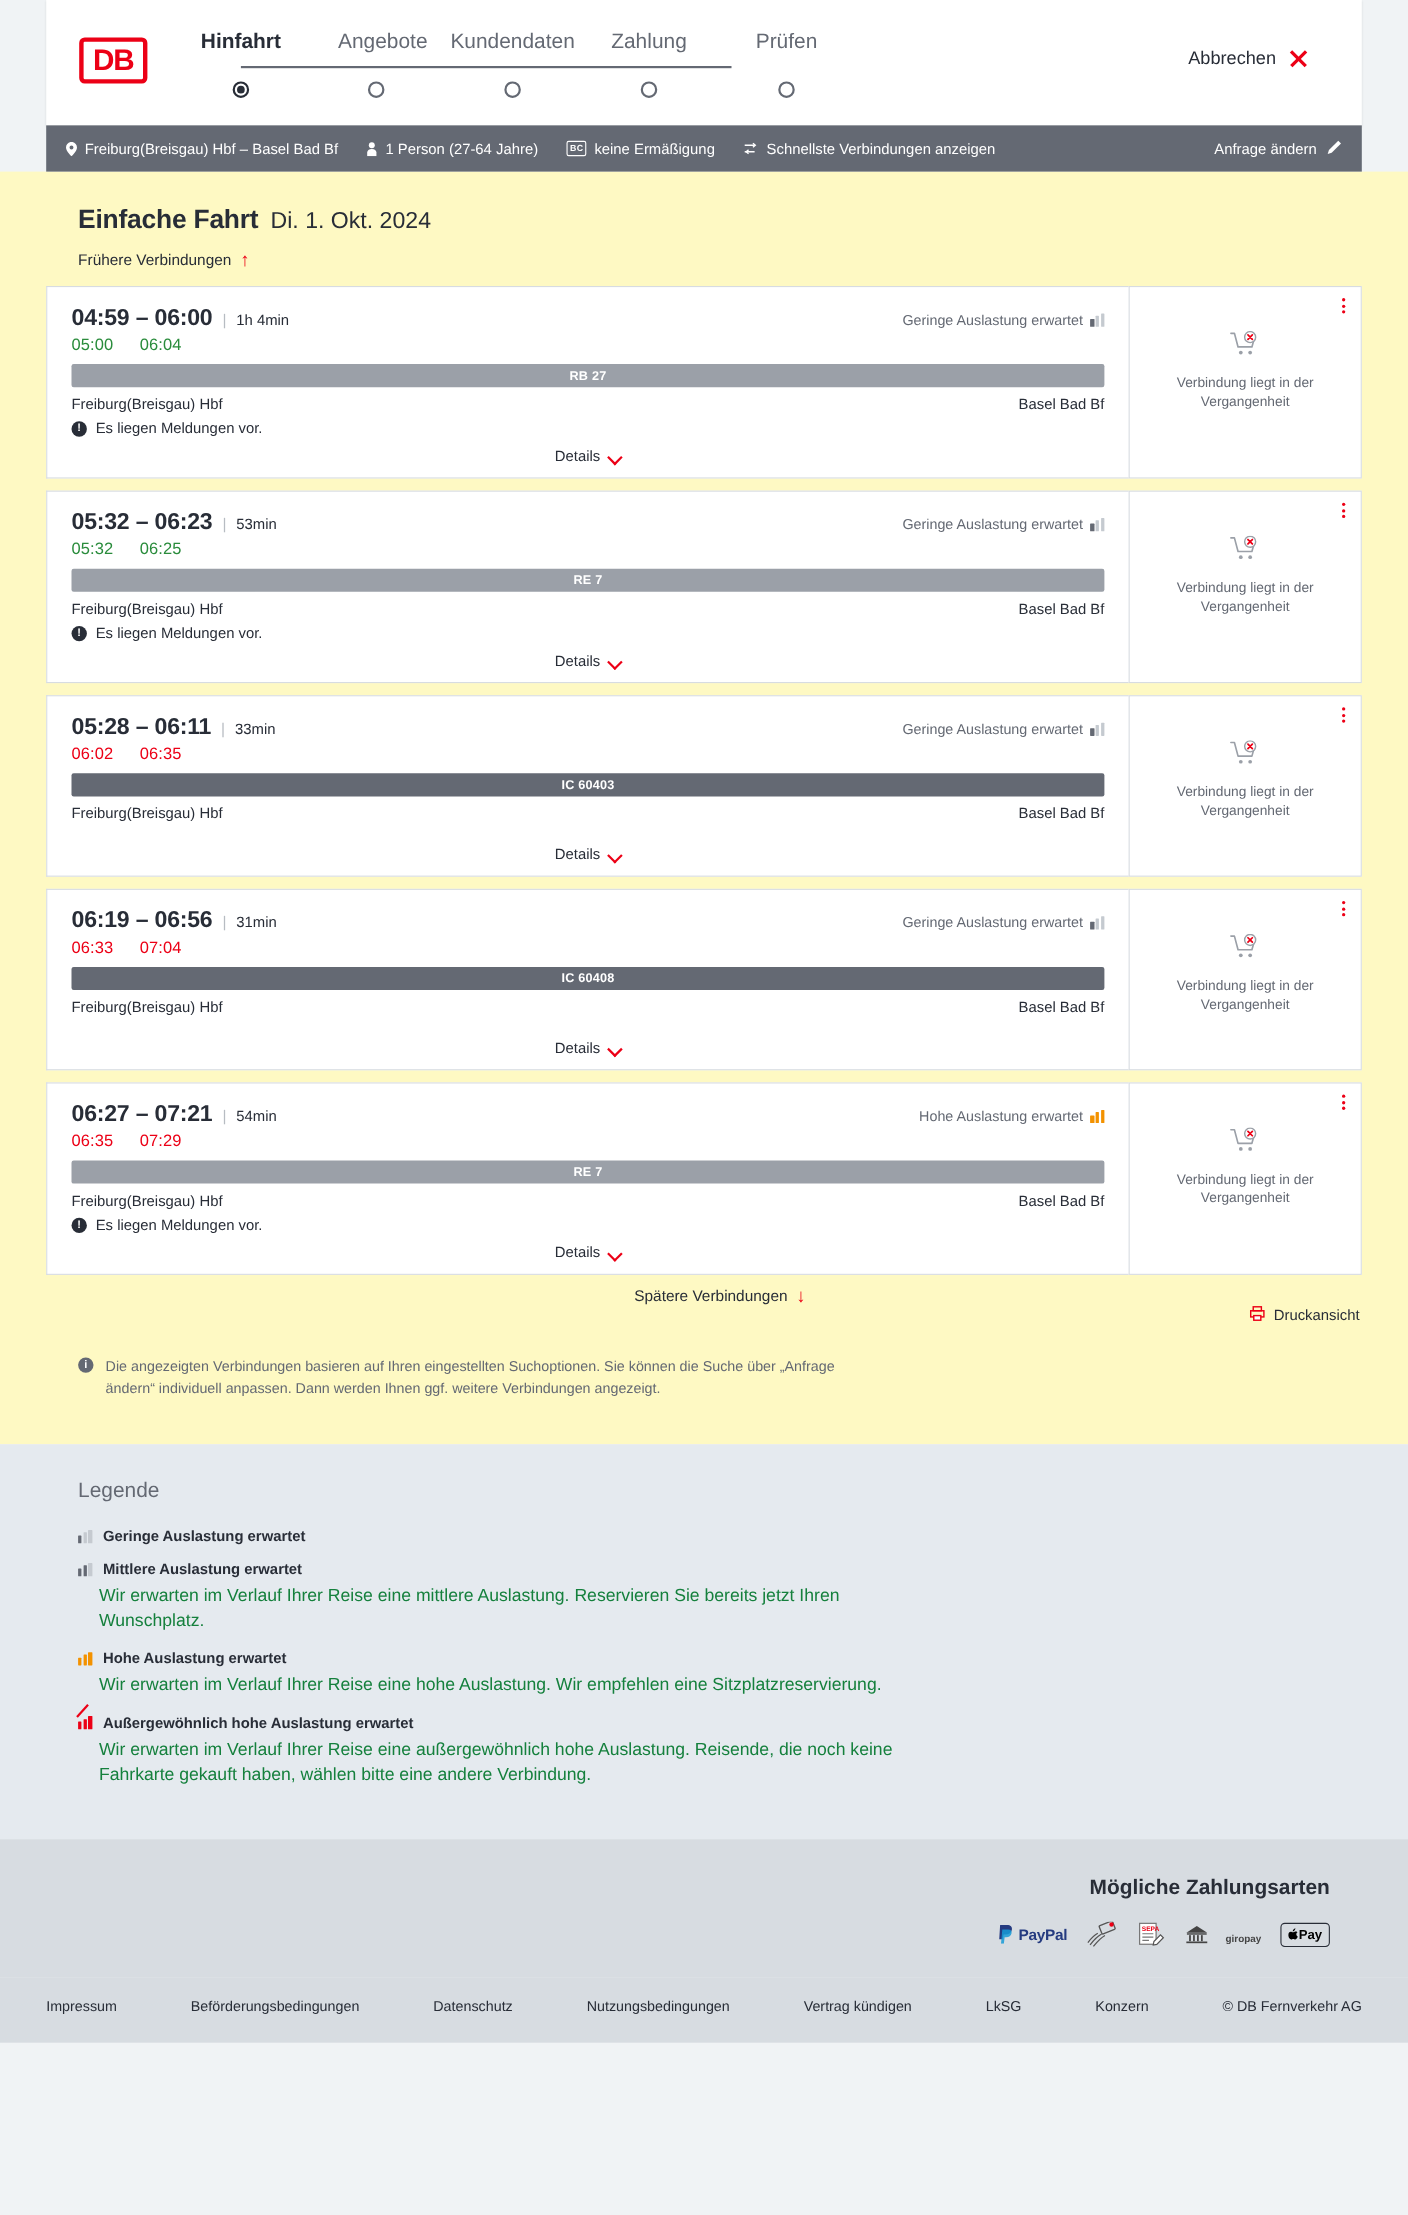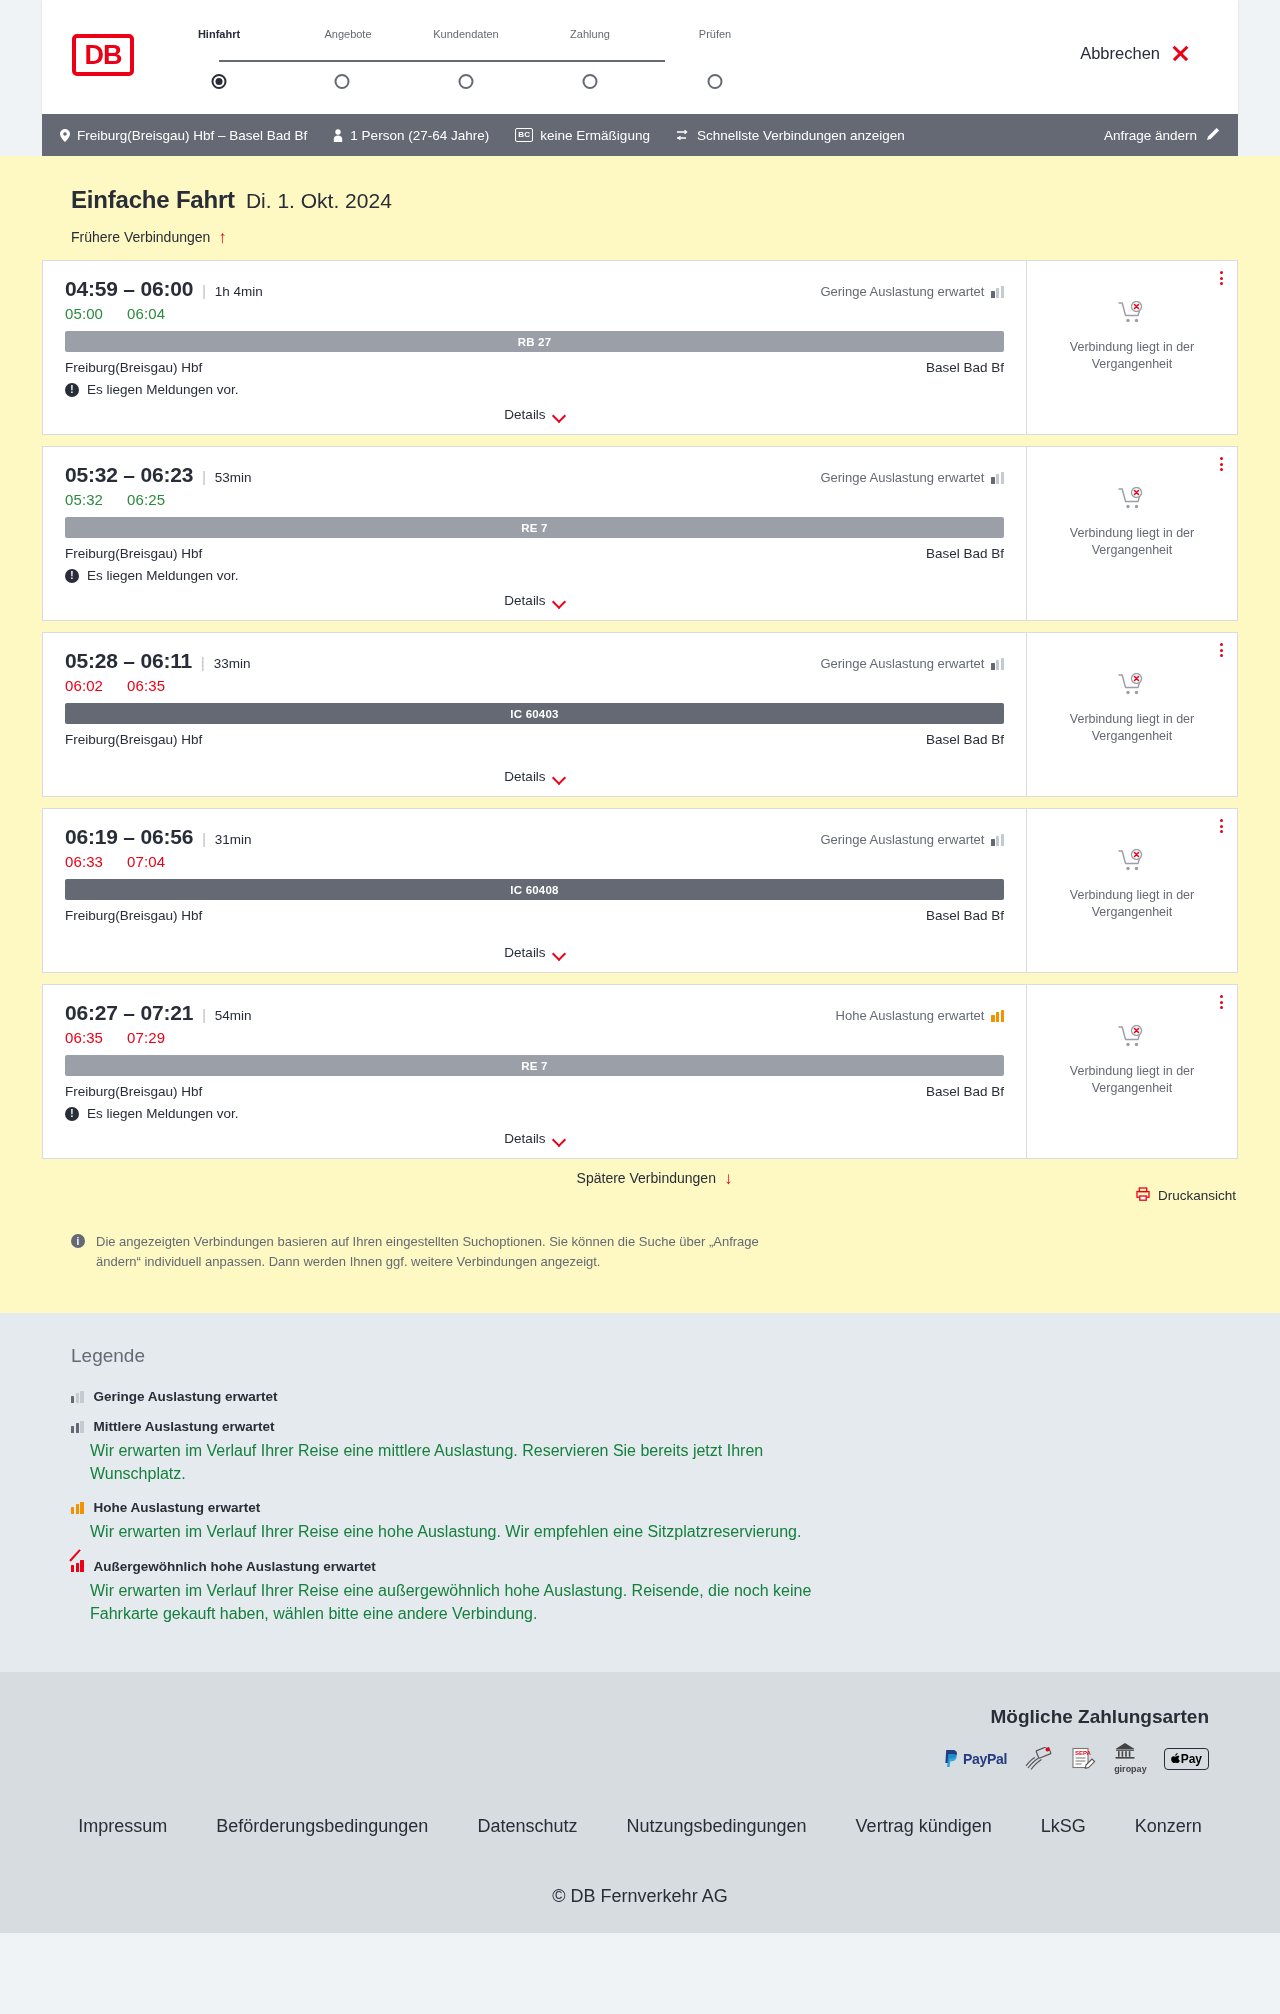--- a/index.html
+++ b/index.html
@@ -43,21 +43,21 @@
     margin-left: 38px;
     margin-top: 28px;
     position: relative;
     width: 530px;
     flex: none;
   }
   .step-labels { display: flex; position: relative; height: 22px; }
   .step-label {
     position: absolute;
     transform: translateX(-50%);
-    font-size: 11px;
+    font-size: 19px;
     color: #646973;
     white-space: nowrap;
   }
   .step-label.active { color: #282d37; font-weight: bold; }
   .step-track {
     position: absolute;
     top: 32px;
     left: 47px;
     right: 37px;
     height: 2px;
@@ -363,33 +363,33 @@
     height: 26px;
     display: flex; align-items: center; justify-content: center;
   }
   .paypal-wrap { display: flex; align-items: center; gap: 4px; }
   .paypal-txt { font-size: 14px; font-weight: bold; color: #253b80; letter-spacing: -.3px; }
   .apple-pay {
     border: 1.2px solid #282d37; border-radius: 4px;
     padding: 3px 6px; font-size: 12px; font-weight: bold;
     display: flex; align-items: center; gap: 1px; color: #000;
   }
-  .giropay-wrap { display:flex; flex-direction:column; align-items:flex-start; gap:5px; }
+  .giropay-wrap { display:flex; flex-direction:row; align-items:flex-end; gap:15px; }
   .giropay-txt { font-size: 9px; color: #444; font-weight: bold; }
 
   
   .footer-band {
     background: #d7dce1;
     padding: 18px 42px 26px 42px;
   }
   .footer-links {
     display: flex;
-    justify-content: center;
+    justify-content: space-between;
     gap: 49px;
-    font-size: 18px;
+    font-size: 13px;
     color: #282d37;
     flex-wrap: wrap;
   }
   .footer-links a { color: #282d37; text-decoration: none; cursor: pointer; }
   .footer-copy { color: #282d37; }
 </style>
 </head>
 <body>
 
 <div class="page-wrap">

